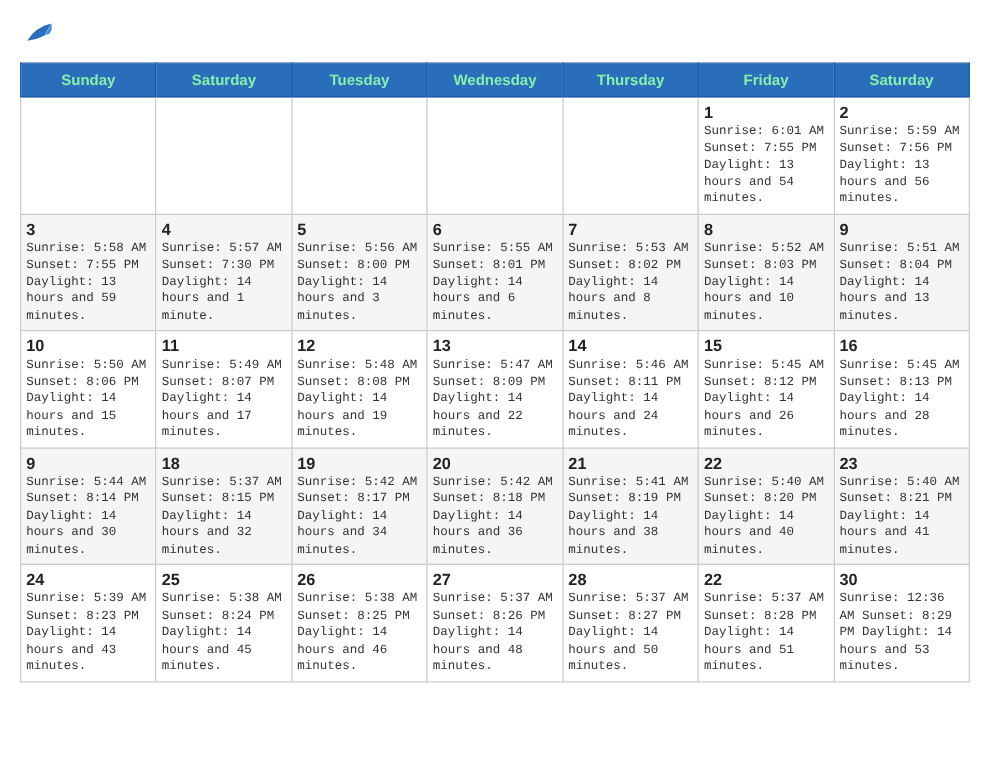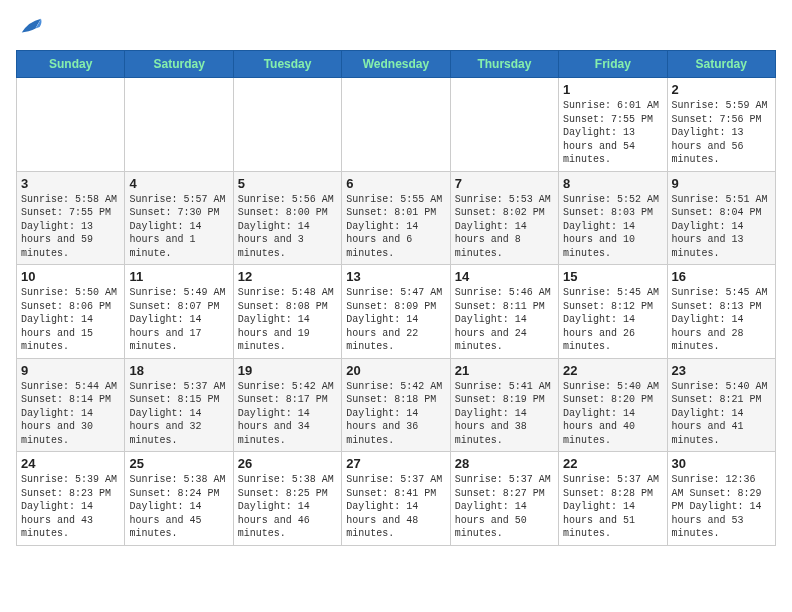--- a/index.html
+++ b/index.html
@@ -313,21 +313,21 @@
         <td>
           <span class="day-number">26</span>
           <div class="day-info">Sunrise: 5:38 AM
 Sunset: 8:25 PM
 Daylight: 14 hours
 and 46 minutes.</div>
         </td>
         <td>
           <span class="day-number">27</span>
           <div class="day-info">Sunrise: 5:37 AM
-Sunset: 8:41 PM
+Sunset: 8:26 PM
 Daylight: 14 hours
 and 48 minutes.</div>
         </td>
         <td>
           <span class="day-number">28</span>
           <div class="day-info">Sunrise: 5:37 AM
 Sunset: 8:27 PM
 Daylight: 14 hours
 and 50 minutes.</div>
         </td>

